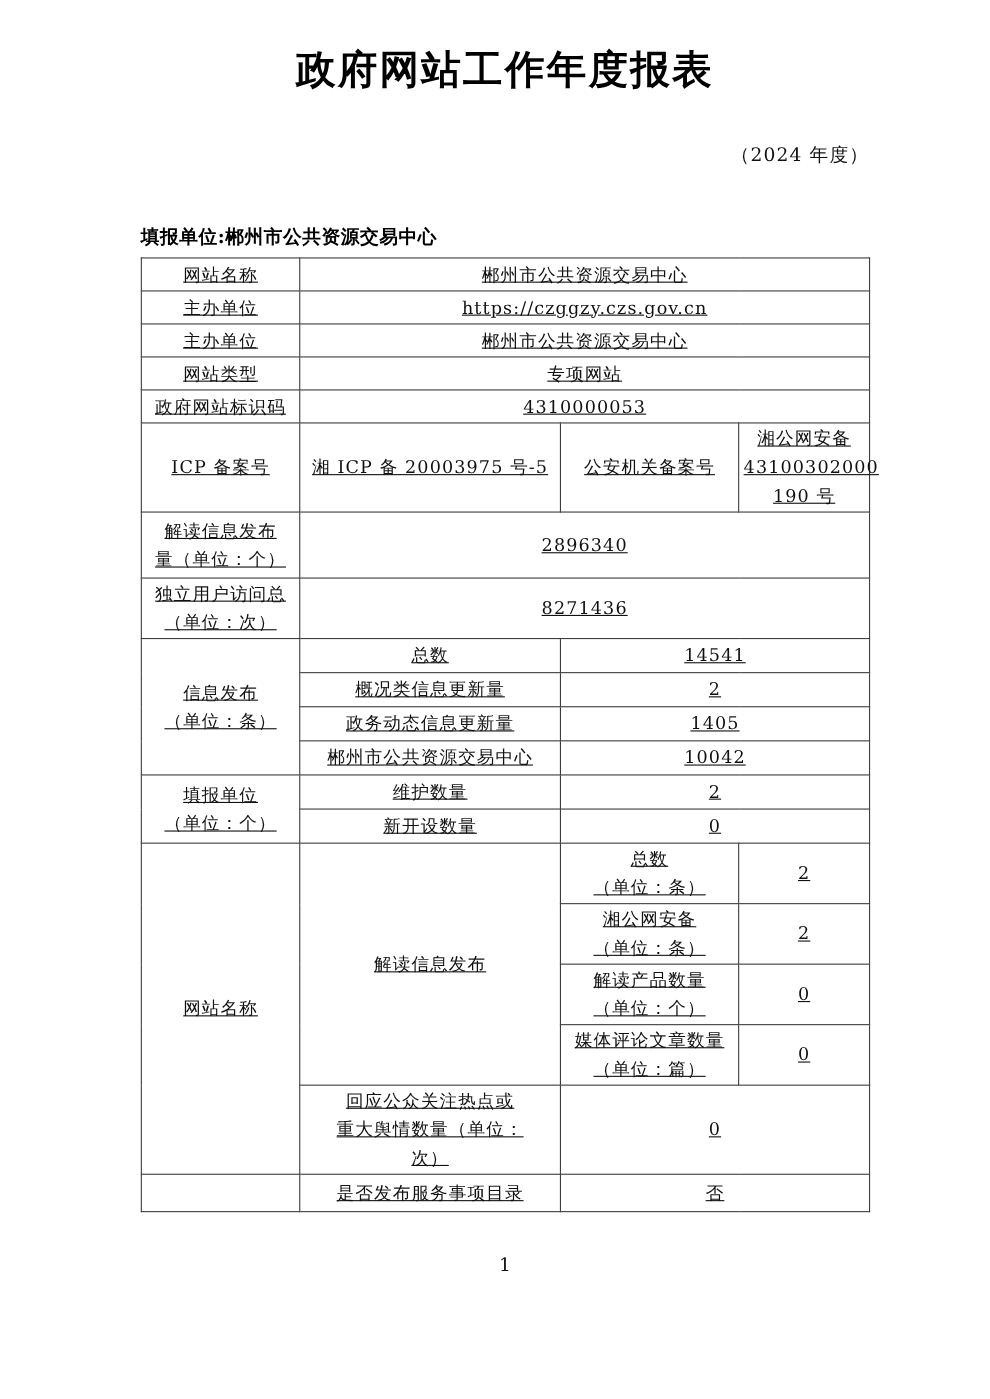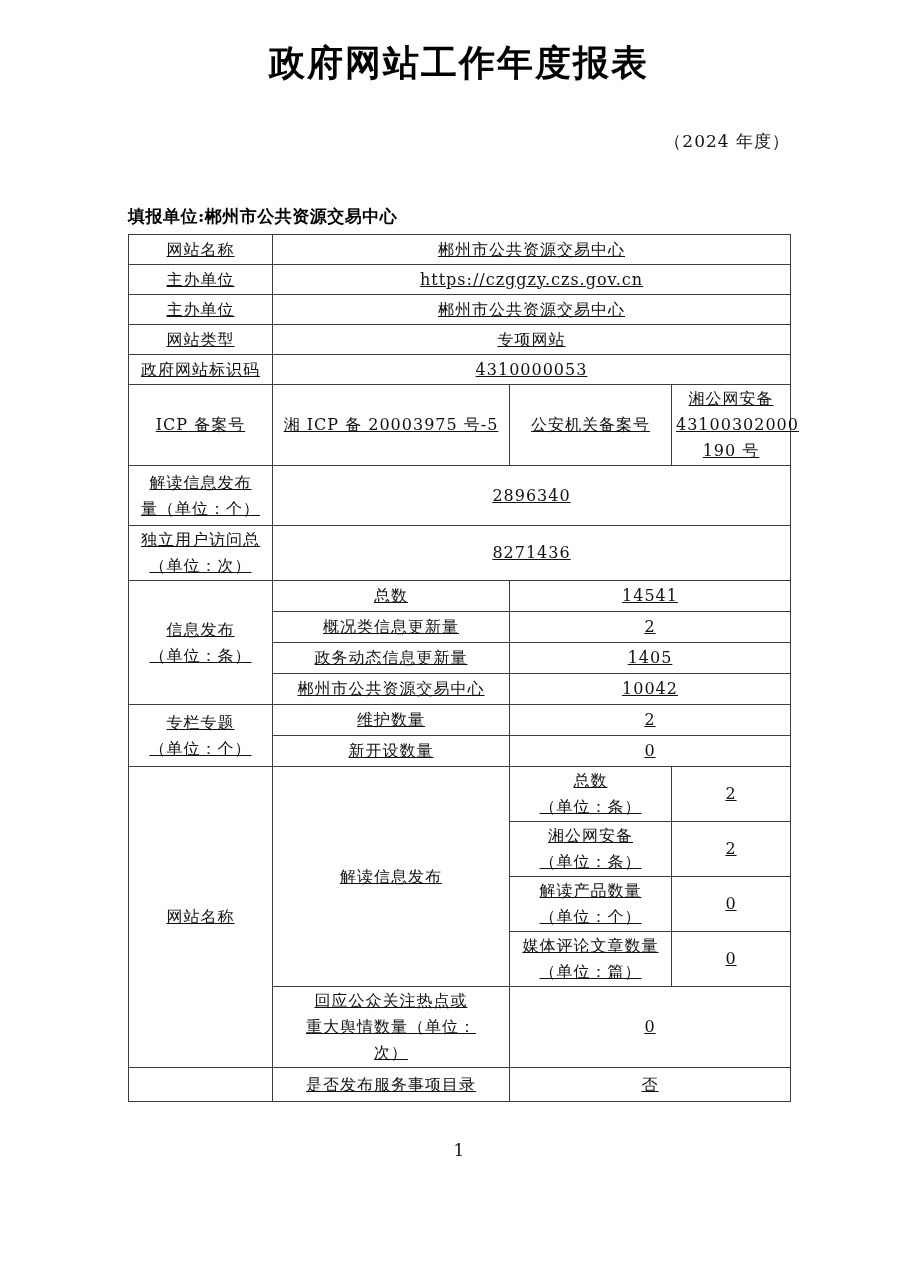--- a/index.html
+++ b/index.html
@@ -142,21 +142,21 @@
       </tr>
       <tr class="h31">
         <td>政务动态信息更新量</td>
         <td colspan="2">1405</td>
       </tr>
       <tr class="h31">
         <td>郴州市公共资源交易中心</td>
         <td colspan="2">10042</td>
       </tr>
       <tr class="h31">
-        <td rowspan="2">专栏专题
+        <td rowspan="2">填报单位
 （单位：个）</td>
         <td>维护数量</td>
         <td colspan="2">2</td>
       </tr>
       <tr class="h31">
         <td>新开设数量</td>
         <td colspan="2">0</td>
       </tr>
       <tr class="h52">
         <td rowspan="5">网站名称</td>

